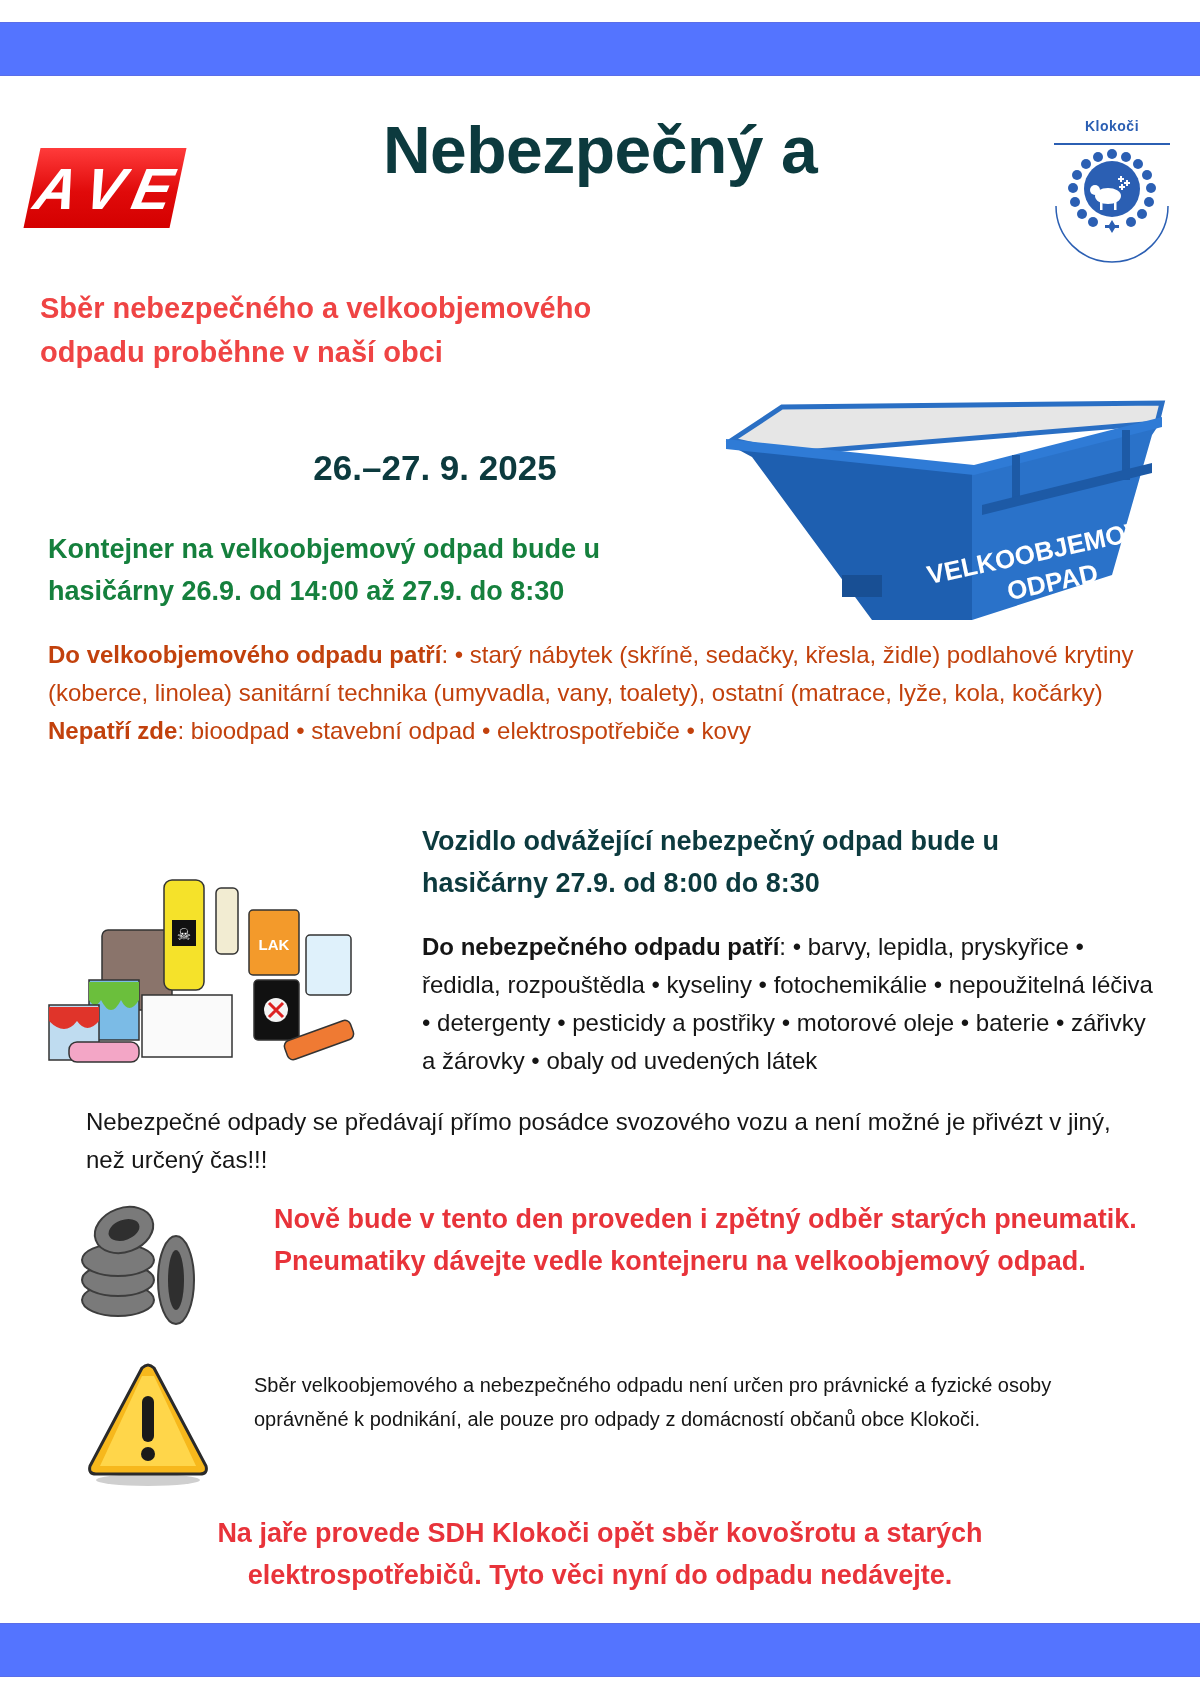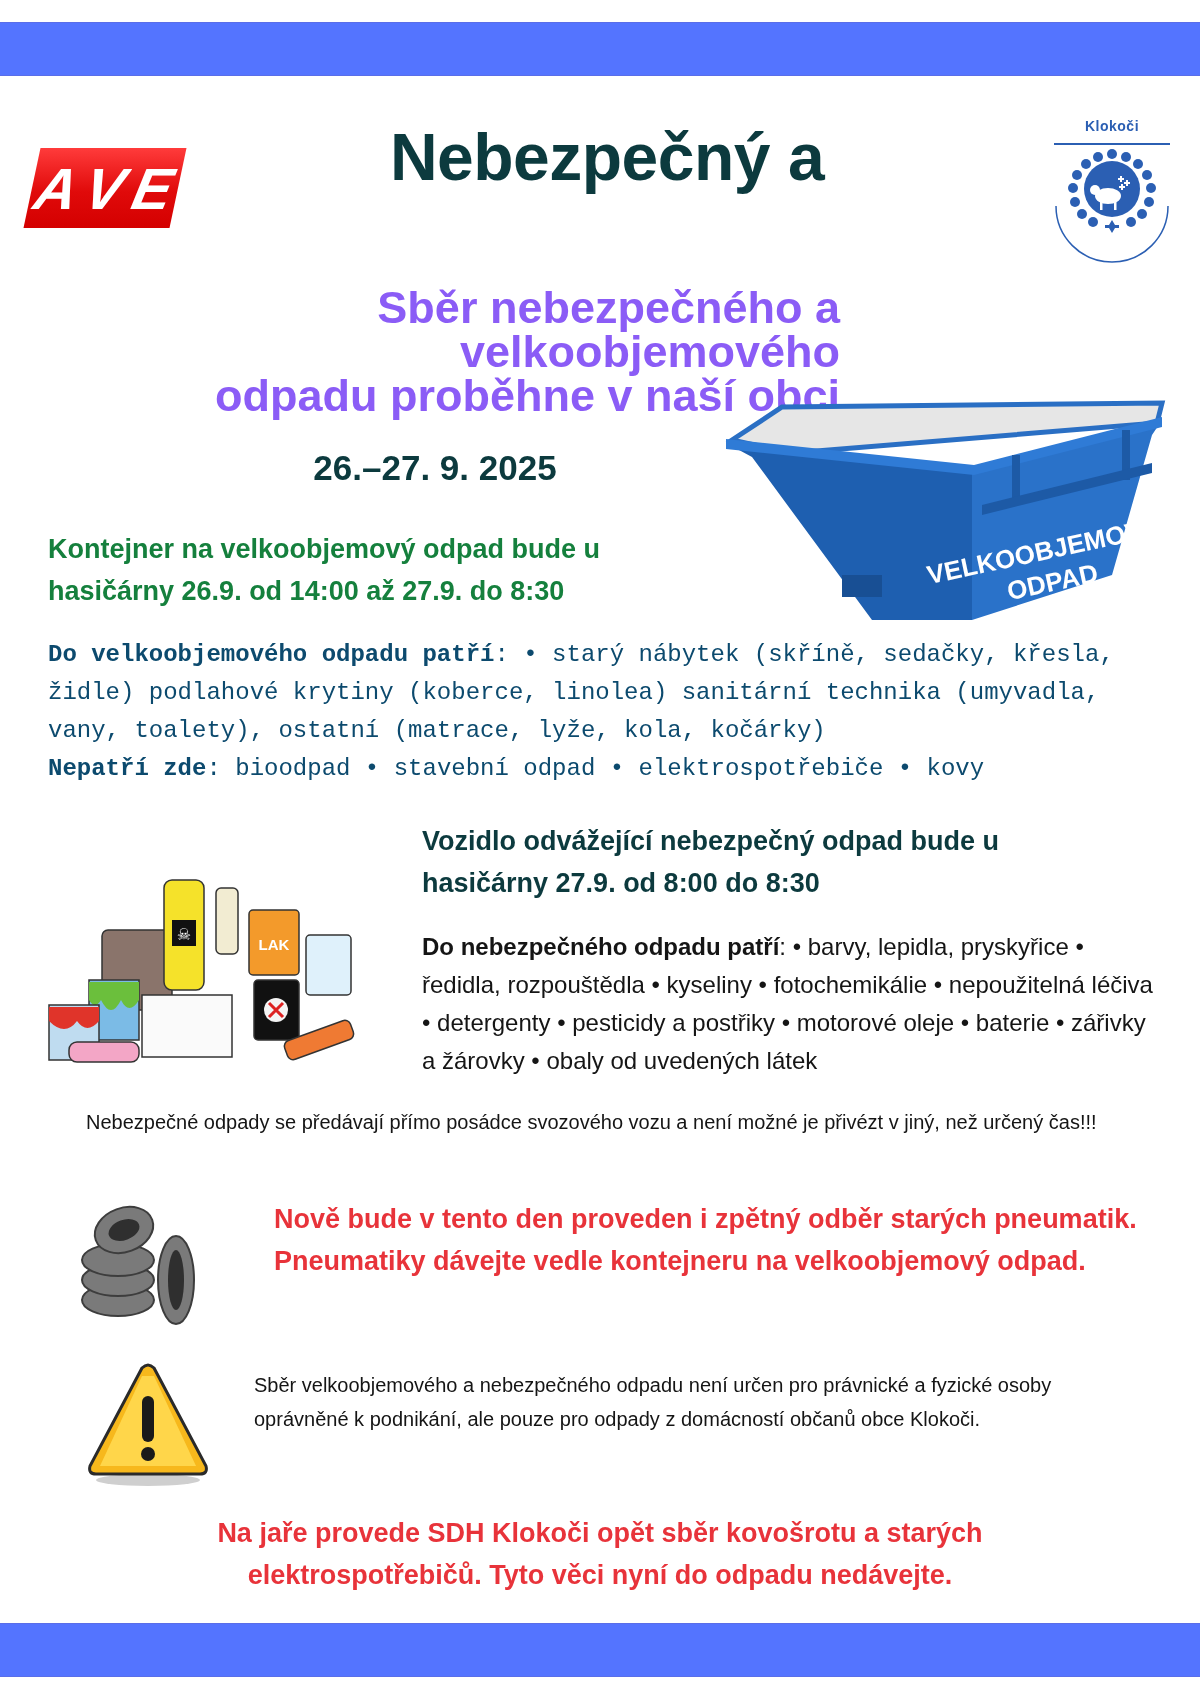--- a/index.html
+++ b/index.html
@@ -20,56 +20,56 @@
   .ave-logo .seg:nth-child(2){ left: 56px; }
   .ave-logo .seg:nth-child(3){ left: 104px; }
 
   .main-title { position: absolute; left: 190px; top: 118px; width: 820px; text-align: center;
     color: #0c3a3e; font-weight: bold; font-size: 66px; line-height: 64px; letter-spacing: -0.5px; }
 
   .crest { position: absolute; left: 1050px; top: 110px; width: 124px; height: 160px; }
   .crest .name { position: absolute; left: 0; top: 8px; width: 124px; text-align: center; color: #2b5fb3; font-weight: bold; font-size: 14px; letter-spacing: 0.5px; }
   .crest .rule { position: absolute; left: 4px; top: 33px; width: 116px; height: 2px; background: #2b5fb3; }
 
-  .subtitle { position: absolute; left: 40px; top: 286px; width: 800px; text-align: right; color: #8b5cf6; font-weight: bold; font-size: 45px; line-height: 44px; }
+  .subtitle { position: absolute; left: 40px; top: 286px; width: 800px; text-align: left; color: #ef4444; font-weight: bold; font-size: 29px; line-height: 44px; }
   .date { position: absolute; left: 240px; top: 448px; width: 390px; text-align: center; color: #0c3a3e; font-weight: bold; font-size: 35px; }
 
   .skip { position: absolute; left: 712px; top: 395px; width: 460px; height: 225px; }
 
   .container-info { position: absolute; left: 48px; top: 528px; width: 720px; color: #15803d; font-weight: bold; font-size: 27px; line-height: 42px; }
 
-  .bulky-list { position: absolute; left: 48px; top: 636px; width: 1100px; font-size: 24px; line-height: 38px; color: #0c4a6e; font-family: Liberation Mono, monospace; }
+  .bulky-list { position: absolute; left: 48px; top: 636px; width: 1100px; font-size: 24px; line-height: 38px; color: #c2410c; }
   .bulky-list b { font-weight: bold; }
 
   .vehicle-info { position: absolute; left: 422px; top: 820px; width: 720px; color: #0c3a3e; font-weight: bold; font-size: 27px; line-height: 42px; }
   .hazard-list { position: absolute; left: 422px; top: 916px; width: 740px; font-size: 24px; line-height: 38px; color: #151515; margin-top: 12px; }
   .hazard-img { position: absolute; left: 44px; top: 870px; width: 330px; height: 200px; }
 
-  .handover { position: absolute; left: 86px; top: 1103px; width: 1060px; font-size: 20px; line-height: 38px; color: #151515; }
+  .handover { position: absolute; left: 86px; top: 1103px; width: 1060px; font-size: 24px; line-height: 38px; color: #151515; }
 
   .tires-img { position: absolute; left: 76px; top: 1200px; width: 130px; height: 130px; }
   .tires-note { position: absolute; left: 254px; top: 1198px; width: 900px; color: #e8333a; font-weight: bold; font-size: 27px; line-height: 42px; margin-left: 20px; }
 
   .warn-img { position: absolute; left: 82px; top: 1362px; width: 130px; height: 130px; }
   .warn-note { position: absolute; left: 254px; top: 1368px; width: 880px; font-size: 20px; line-height: 34px; color: #151515; }
 
   .spring-note { position: absolute; left: 110px; top: 1512px; width: 980px; text-align: center; color: #e8333a; font-weight: bold; font-size: 27px; line-height: 42px; }
 </style>
 </head>
 <body>
 
 <div class="band top"></div>
 
 <div class="ave-logo">
   <div class="seg">A</div>
   <div class="seg">V</div>
   <div class="seg">E</div>
 </div>
 
-<h1 class="main-title" style="margin:7px;">
+<h1 class="main-title" style="margin:0;">
   <span>Nebezpečný a</span><br>
 </h1>
 
 <div class="crest">
   <div class="name">Klokoči</div>
   <div class="rule"></div>
   <svg width="124" height="124" viewBox="0 0 124 124" style="position:absolute;left:0;top:36px;">
     <path d="M6 60 A56 56 0 0 0 118 60" fill="none" stroke="#2b5fb3" stroke-width="1.5"></path>
     <g fill="#2b5fb3">
       <circle cx="62" cy="8" r="5"></circle>

